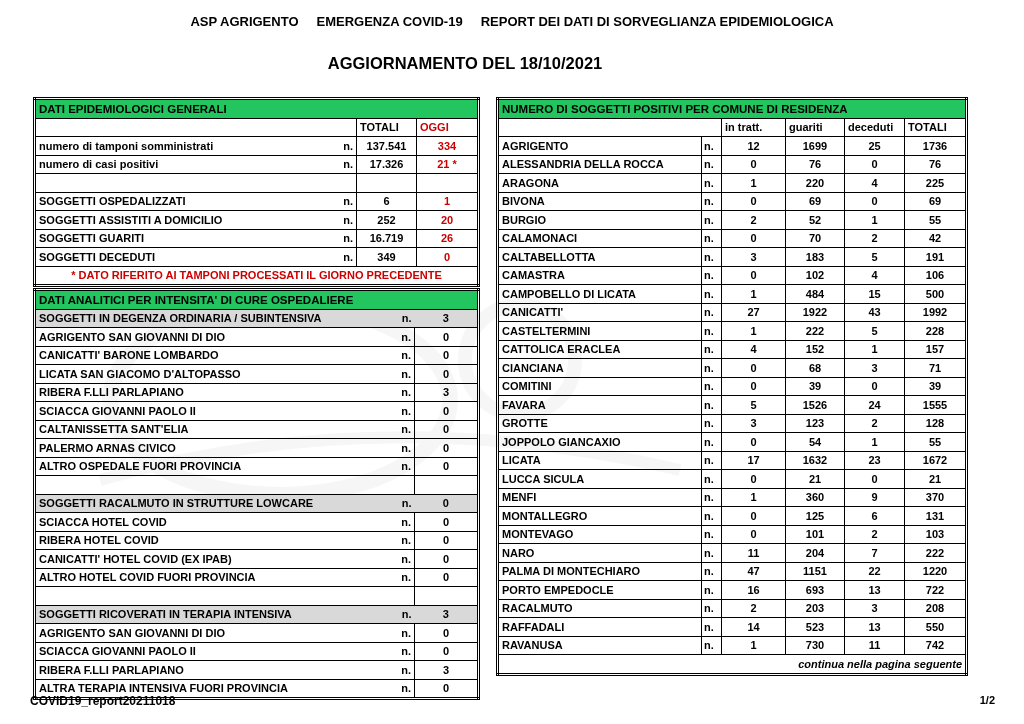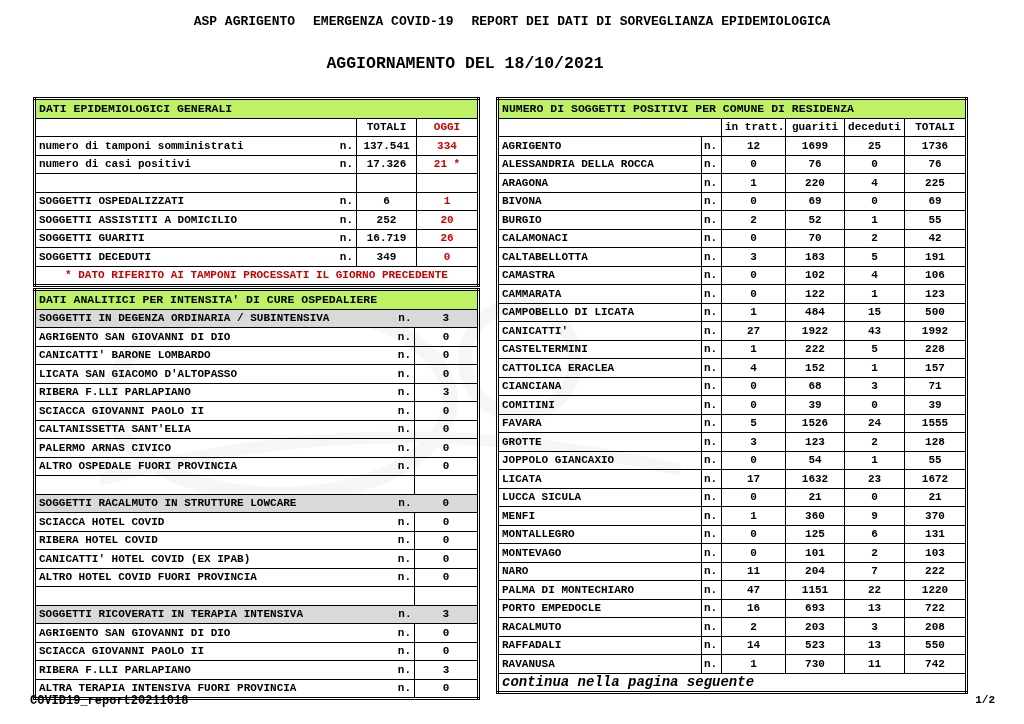--- a/index.html
+++ b/index.html
@@ -1,39 +1,39 @@
 <!DOCTYPE html>
 <html><head>
 <meta charset="utf-8">
 <style>
   html,body { margin:0; padding:0; }
   .page {
     position:relative; width:1024px; height:709px; background:#ffffff;
-    font-family:Liberation Mono, monospace; font-weight:bold; color:#000;
+    font-family:Liberation Sans, sans-serif; font-weight:bold; color:#000;
     overflow:hidden;
   }
   .doc-title { position:absolute; top:14px; left:0; width:1024px;
     display:flex; justify-content:center; gap:18px; font-size:13px; letter-spacing:0; }
   .doc-subtitle { position:absolute; top:54px; left:0; width:930px;
     text-align:center; font-size:16.5px; }
 
   .wm { position:absolute; left:40px; top:280px; opacity:0.04; pointer-events:none; }
 
   table.tbl { position:absolute; border:3px double #000; border-collapse:collapse;
     table-layout:fixed; background:transparent; }
   .tbl td { border:1px solid #000; height:17.5px; padding:0 3px; font-size:11px;
     font-weight:bold; overflow:hidden; white-space:nowrap; vertical-align:middle; }
-  tr.titlerow td { background:#bef264; text-align:left; font-size:11.5px; }
+  tr.titlerow td { background:#22c55e; text-align:left; font-size:11.5px; }
   td.num { text-align:center; }
   td.ncol { text-align:left; padding-left:2px; }
   span.nlab { float:right; padding-left:4px; }
   .oggi { color:#cc0000; }
-  tr.headrow td { text-align:center; }
+  tr.headrow td { text-align:left; }
   tr.noterow td { color:#cc0000; text-align:center; font-size:11px; }
-  tr.controw td { font-style:italic; text-align:left; font-size:14px; }
+  tr.controw td { font-style:italic; text-align:right; font-size:11px; }
 
   .t-general { left:33px; top:97px; width:444px; }
   .t-hospital { left:33px; top:288px; width:444px; }
   .t-hospital tr { height:17.8px; }
   .t-comuni { left:496px; top:97px; width:469px; }
 
   .t-hospital tr.row-section td { background:#d9d9d9; }
   .t-hospital tr.row-section td.value { border-left-style:hidden; }
 
   .footer-left  { position:absolute; left:30px;  top:694px; font-size:12px; }
@@ -412,28 +412,20 @@
 
   <tr>
     <td>CAMASTRA</td>
     <td class="ncol">n.</td>
     <td class="num">0</td>
     <td class="num">102</td>
     <td class="num">4</td>
     <td class="num">106</td>
   </tr>
 
-  <tr>
-    <td>CAMMARATA</td>
-    <td class="ncol">n.</td>
-    <td class="num">0</td>
-    <td class="num">122</td>
-    <td class="num">1</td>
-    <td class="num">123</td>
-  </tr>
 
   <tr>
     <td>CAMPOBELLO DI LICATA</td>
     <td class="ncol">n.</td>
     <td class="num">1</td>
     <td class="num">484</td>
     <td class="num">15</td>
     <td class="num">500</td>
   </tr>
 

